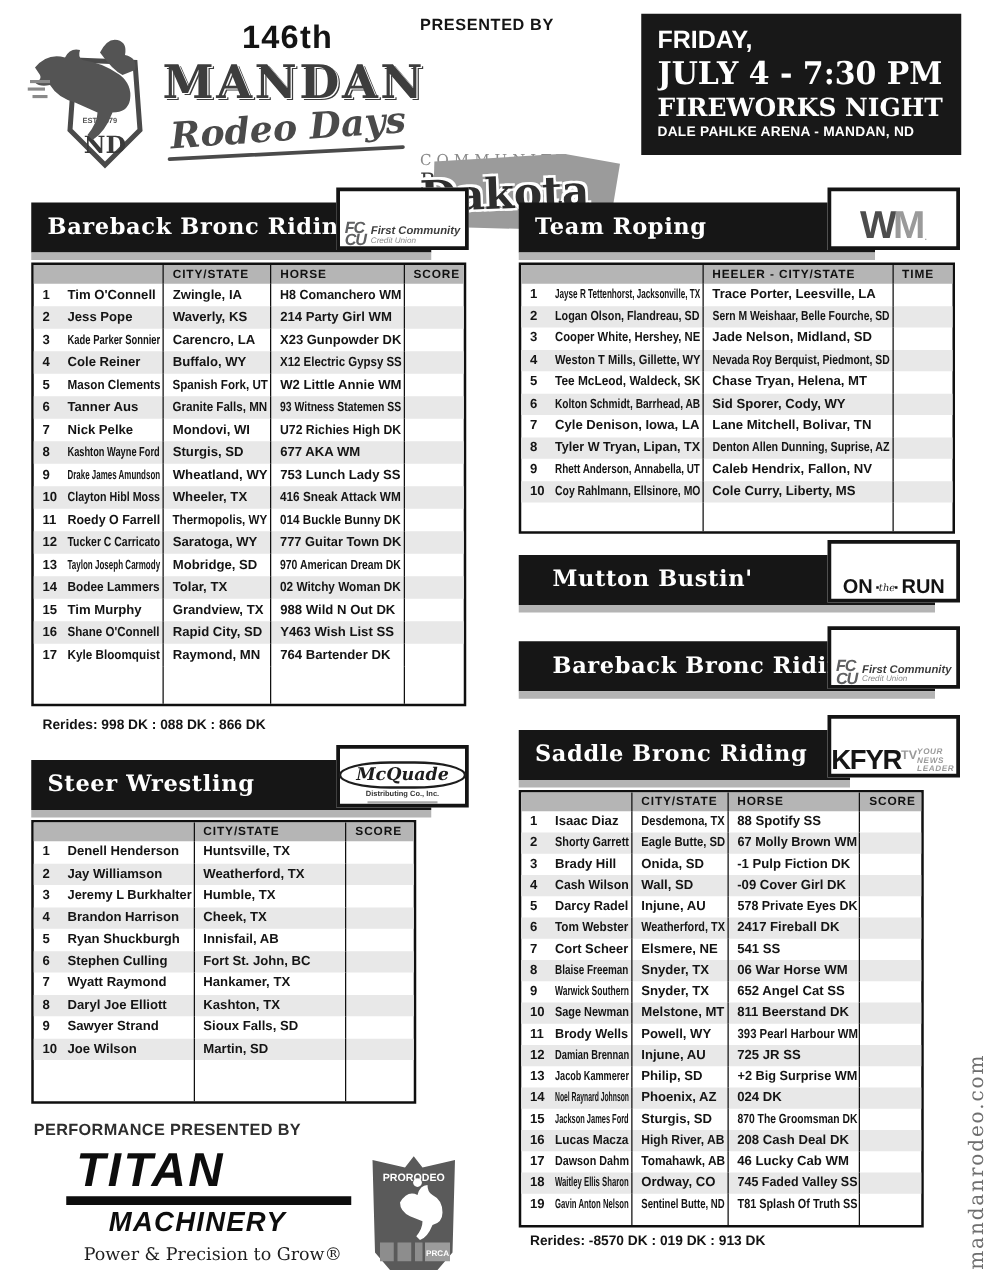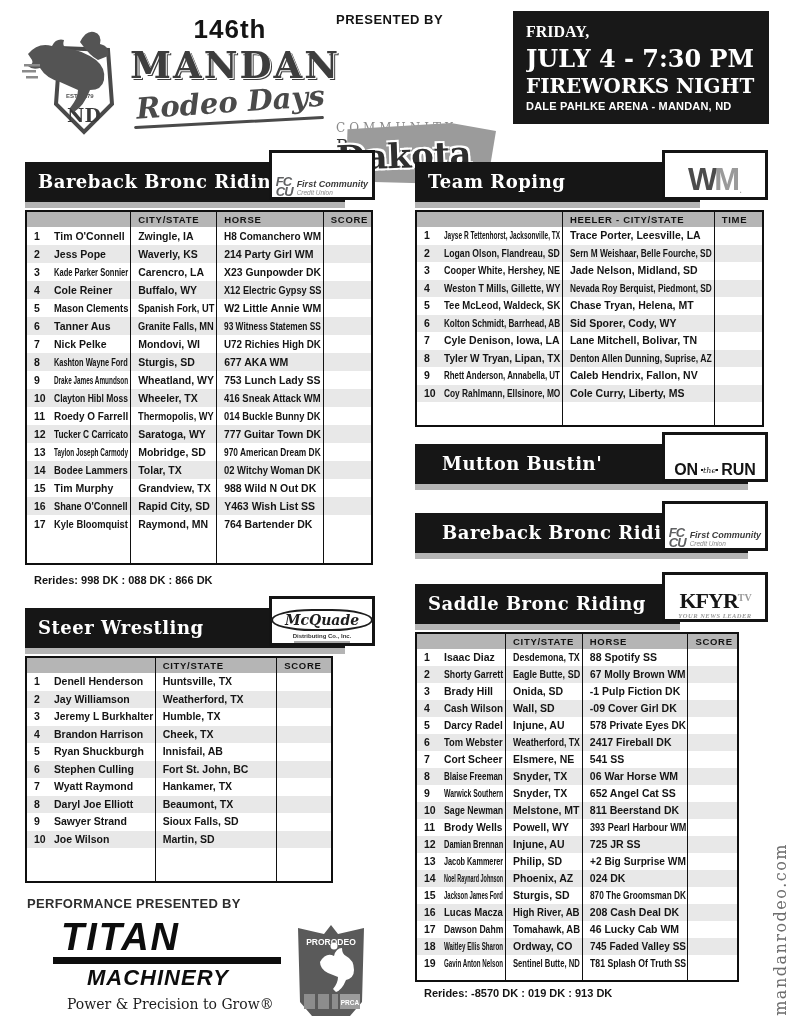--- a/index.html
+++ b/index.html
@@ -18,21 +18,21 @@
   .presented { position:absolute; left:336px; top:12px; width:170px; text-align:left; }
   .presented-label { font-size:13px; font-weight:800; letter-spacing:.5px; color:#141414; }
   .dakota { position:relative; margin-top:12px; height:78px; }
   .state-shape { position:absolute; left:10px; top:2px; width:150px; height:62px; background:#9b9b9b; clip-path:polygon(1% 10%, 70% 0%, 100% 13%, 94% 100%, 0% 94%); }
   .dakota-name { position:absolute; left:0; top:14px; width:100%; font-family:"DejaVu Serif", serif; font-weight:bold; font-size:34px; color:#2e2e2e; text-shadow:-2px -2px 0 #fff, 2px -2px 0 #fff, -2px 2px 0 #fff, 2px 2px 0 #fff; transform:rotate(-2deg); }
   .dakota-l1 { margin-top:94px; font-family:"DejaVu Serif", serif; font-size:12px; letter-spacing:4px; color:#8a8a8a; }
   .dakota-l2 { font-family:"DejaVu Serif", serif; font-size:17px; letter-spacing:1px; color:#3a3a3a; }
 
   .event-box { position:absolute; left:513px; top:11px; width:256px; height:113px; background:#181818; color:#fff; padding:9px 13px; }
   .event-box .ln { position:relative; overflow:hidden; white-space:nowrap; }
-  .ev1 { font-family:Liberation Serif, serif; font-weight:bold; font-size:16px; line-height:24px; }
+  .ev1 { font-family:Liberation Sans, sans-serif; font-weight:bold; font-size:20px; line-height:24px; }
   .ev2 { font-family:"DejaVu Serif", serif; font-weight:bold; font-size:25px; line-height:29px; }
   .ev3 { font-family:"DejaVu Serif", serif; font-weight:bold; font-size:20px; line-height:26px; }
   .ev4 { font-size:11px; font-weight:800; letter-spacing:.2px; line-height:15px; }
 
   
   .col-left  { position:absolute; left:25px;  top:150px; width:348px; }
   .col-right { position:absolute; left:415px; top:150px; width:353px; }
 
   
   .sec { position:relative; height:60px; }
@@ -54,21 +54,21 @@
   .fccu-sub  { font-style:italic; font-size:6.5px; color:#8a8a8a; white-space:nowrap; }
   .wm { display:flex; align-items:flex-end; }
   .wm-w { font-size:31px; font-weight:900; letter-spacing:-3px; color:#4c4c4c; line-height:34px; }
   .wm-m { font-size:31px; font-weight:900; letter-spacing:-1px; color:#9a9a9a; line-height:34px; }
   .wm-dot { font-size:10px; color:#9a9a9a; line-height:14px; }
   .otr { display:flex; align-items:center; gap:3px; }
   .otr-big { font-size:16px; font-weight:900; color:#141414; }
   .otr-mid { display:flex; flex-direction:row; align-items:center; width:17px; }
   .otr-mid .rule { height:2px; background:#141414; width:100%; }
   .otr-the { font-family:"DejaVu Serif", serif; font-style:italic; font-size:8px; line-height:9px; color:#141414; }
-  .kfyr { display:flex; flex-direction:column; align-items:flex-end;font-family:Liberation Serif, serif; }
+  .kfyr { display:flex; flex-direction:row; align-items:flex-end; }
   .kfyr-row { display:flex; align-items:flex-start; }
   .kfyr-name { font-size:22px; font-weight:900; letter-spacing:-1px; color:#161616; line-height:22px; }
   .kfyr-tv { font-size:10px; font-weight:800; color:#9a9a9a; margin-top:2px; }
   .kfyr-tag { font-size:6.5px; font-weight:700; font-style:italic; letter-spacing:.5px; color:#9a9a9a; }
   .mcq { display:flex; flex-direction:column; align-items:center; }
   .mcq-name { font-family:"DejaVu Serif", serif; font-style:italic; font-weight:bold; font-size:14px; color:#1d1d1d; border:2px solid #1d1d1d; border-radius:50% / 62%; padding:0 12px; line-height:18px; }
   .mcq-sub { font-size:6px; font-weight:700; color:#333; margin-top:2px; }
   .mcq-rule { width:56px; height:2px; background:#aaa; margin-top:2px; }
 
   
@@ -372,21 +372,21 @@
           </div>
 
           <div class="trow">
             <span class="cell w1"><span class="rn">7</span><span class="fit">Wyatt Raymond</span></span>
             <span class="cell w2"><span class="fit">Hankamer, TX</span></span>
             <span class="cell w3"></span>
           </div>
 
           <div class="trow">
             <span class="cell w1"><span class="rn">8</span><span class="fit">Daryl Joe Elliott</span></span>
-            <span class="cell w2"><span class="fit">Beaumont, TX</span></span>
+            <span class="cell w2"><span class="fit">Kashton, TX</span></span>
             <span class="cell w3"></span>
           </div>
 
           <div class="trow">
             <span class="cell w1"><span class="rn">9</span><span class="fit">Sawyer Strand</span></span>
             <span class="cell w2"><span class="fit">Sioux Falls, SD</span></span>
             <span class="cell w3"></span>
           </div>
 
           <div class="trow">

